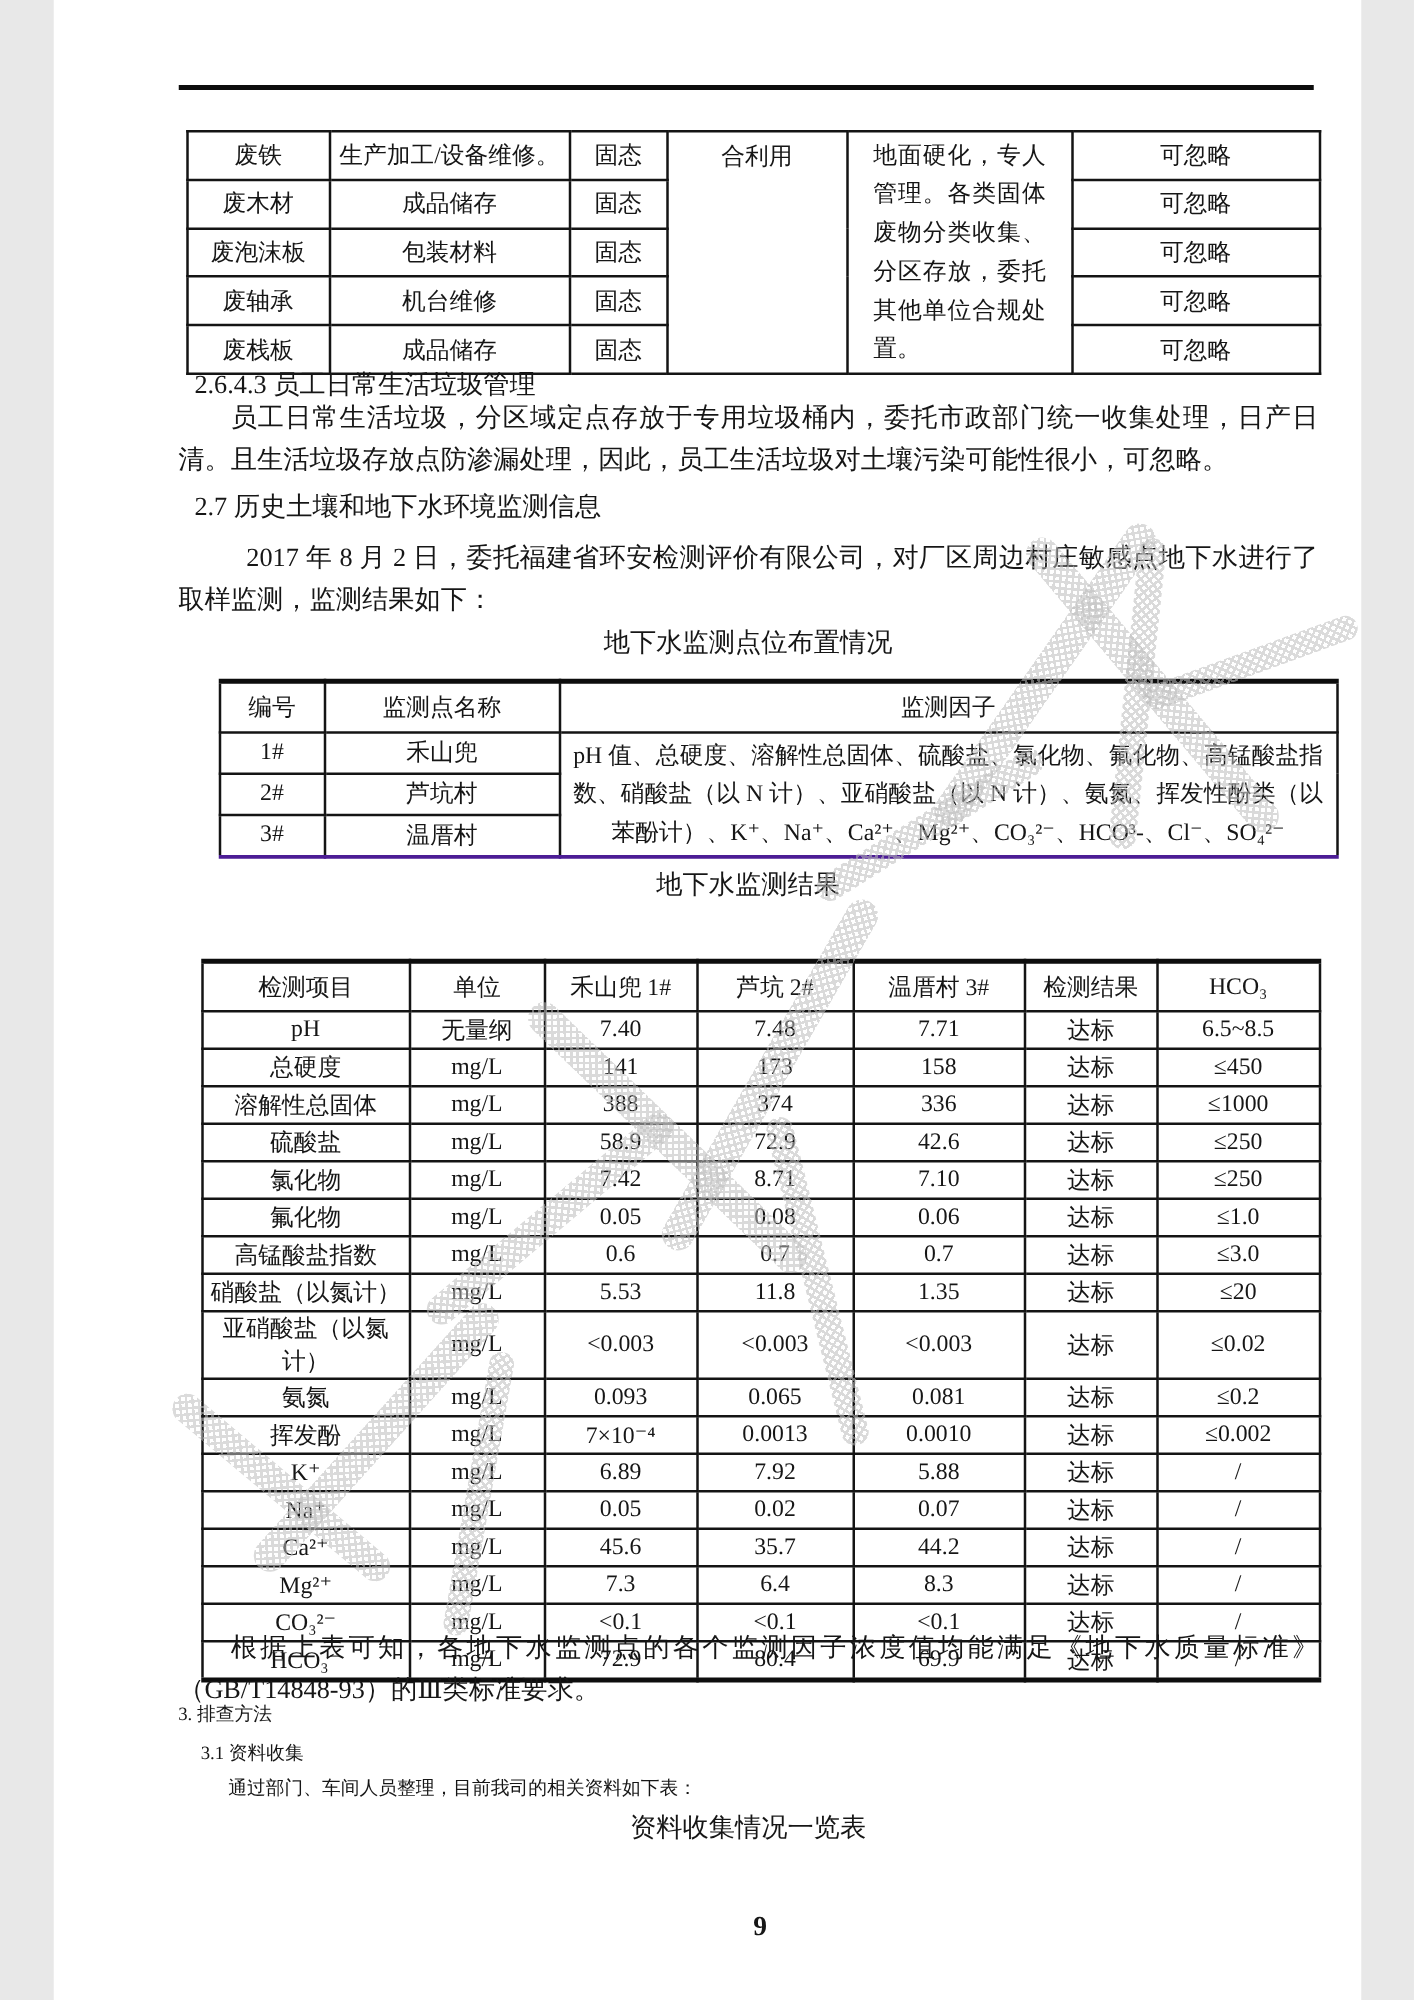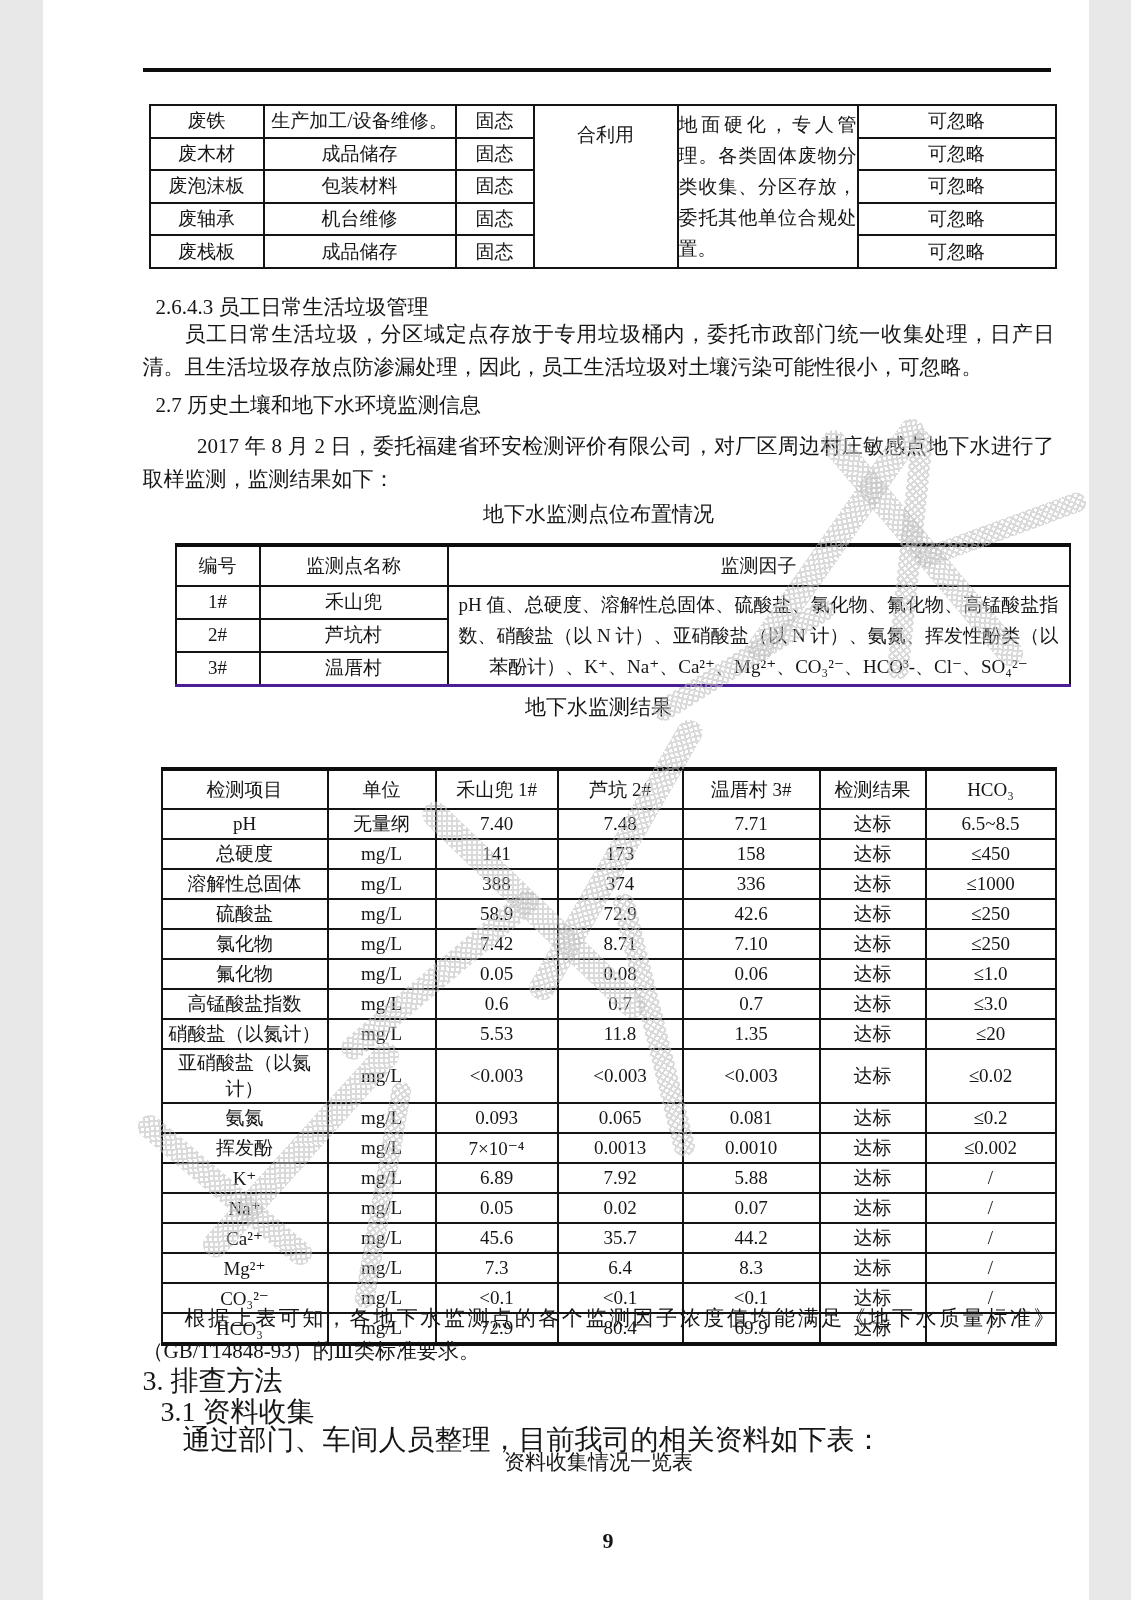--- a/index.html
+++ b/index.html
@@ -14,39 +14,39 @@
   }
   
   .top-rule{position:absolute;left:100px;top:68px;width:908px;height:4px;background:#0d0d0d;}
 
   
   .h3{position:absolute;left:113px;font-size:21px;white-space:nowrap;}
   .para{position:absolute;left:100px;width:912px;font-size:21px;line-height:33px;text-align:justify;}
   .indent2{text-indent:2em;}
   .indent25{text-indent:2.6em;}
   .tbl-title{position:absolute;left:100px;width:912px;text-align:center;font-size:21px;}
-  .line{position:absolute;font-size:28px;white-space:nowrap;text-align:center;}
+  .line{position:absolute;font-size:15px;white-space:nowrap;text-align:center;}
   .center-line{position:absolute;left:100px;width:912px;text-align:center;font-size:21px;}
   .page-num{position:absolute;left:0;width:1131px;text-align:center;font-size:22px;font-weight:bold;}
 
   
   table.tbl{position:absolute;border-collapse:collapse;table-layout:fixed;background:transparent;}
   table.tbl td,table.tbl th{
     border:2px solid #141414;
     font-size:19px;font-weight:normal;
     text-align:center;vertical-align:middle;
     padding:0 3px;overflow:hidden;
   }
   table.waste{left:106px;top:104px;width:906px;}
   table.waste td{height:29px;}
   table.waste td.mgmt{
     text-align:justify;vertical-align:top;
-    padding:3px 0;line-height:31px;font-size:19px;
-  }
-  table.waste td.disposal{vertical-align:top;padding-top:16px;}
+    padding:3px 20px;line-height:31px;font-size:19px;
+  }
+  table.waste td.disposal{vertical-align:top;padding-top:6px;}
 
   table.points{left:132px;top:543px;width:894px;border-top:4px solid #0d0d0d;border-bottom:3px solid #4c1d95;}
   table.points th{height:38px;}
   table.points td{height:26px;}
   table.points td.factors{
     text-align:justify;text-align-last:center;
     padding:2px 10px;line-height:31px;vertical-align:middle;
   }
 
   table.results{left:118px;top:767px;width:894px;border-top:4px solid #0d0d0d;border-bottom:4px solid #0d0d0d;}

